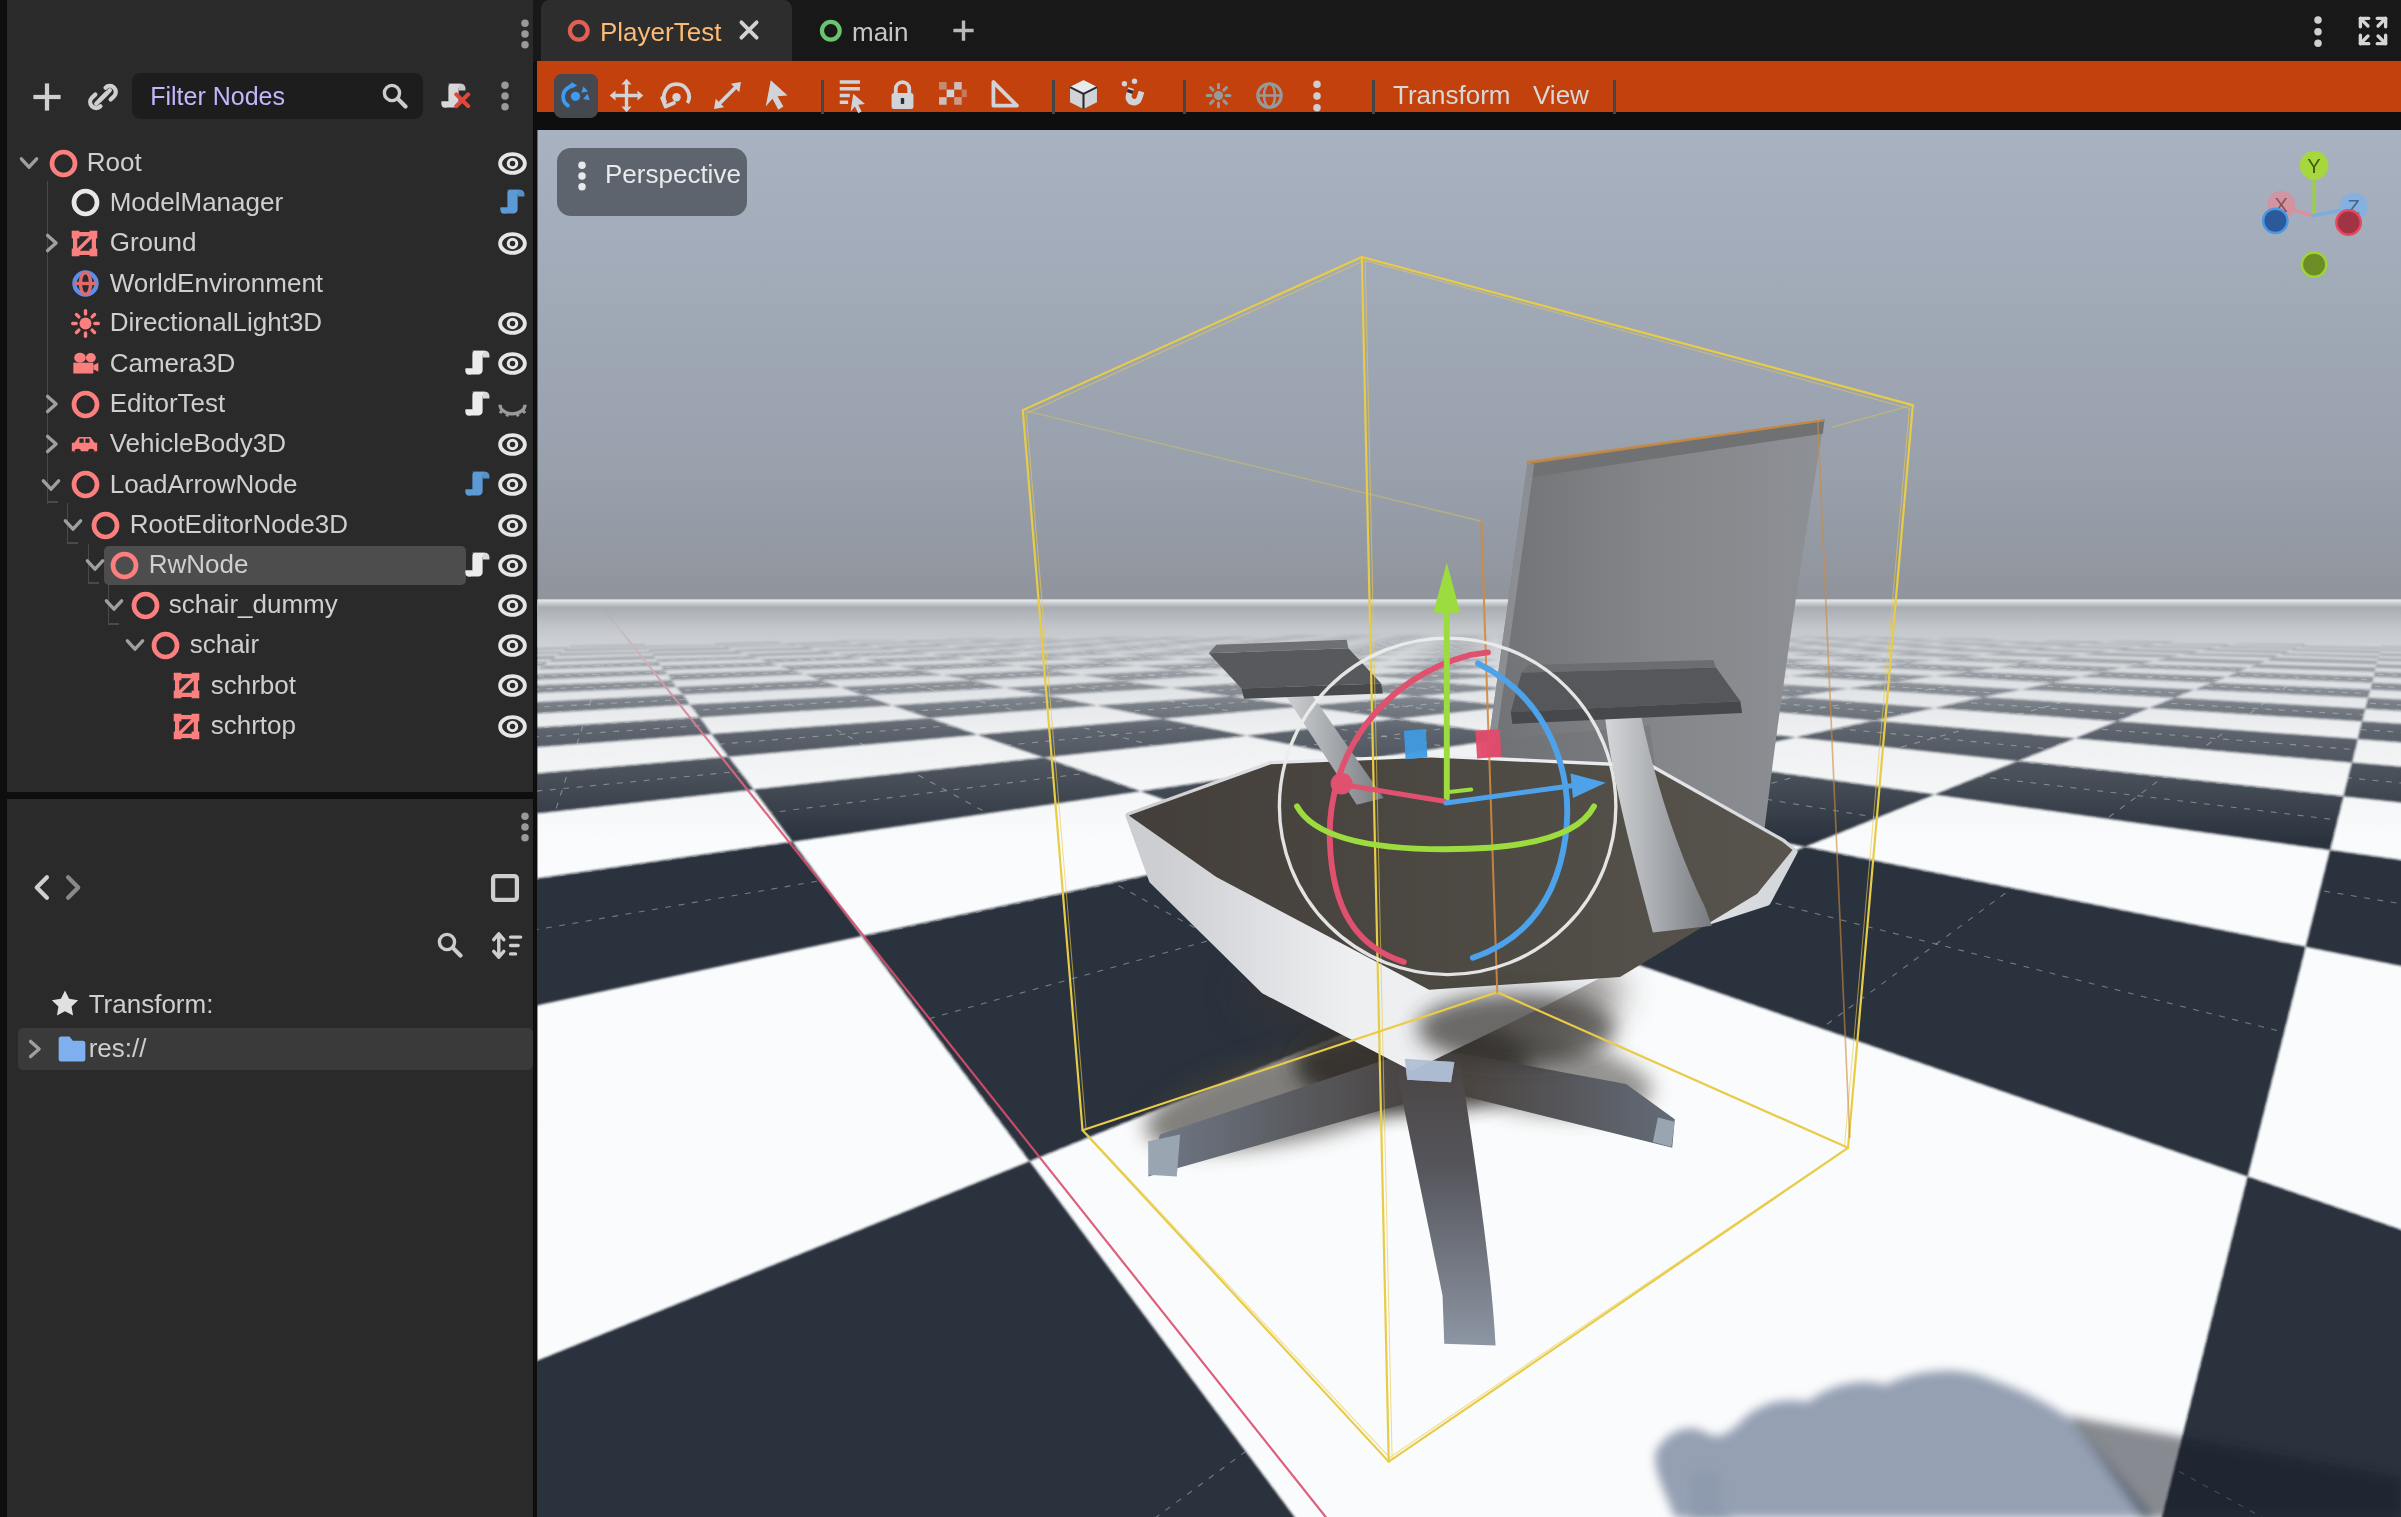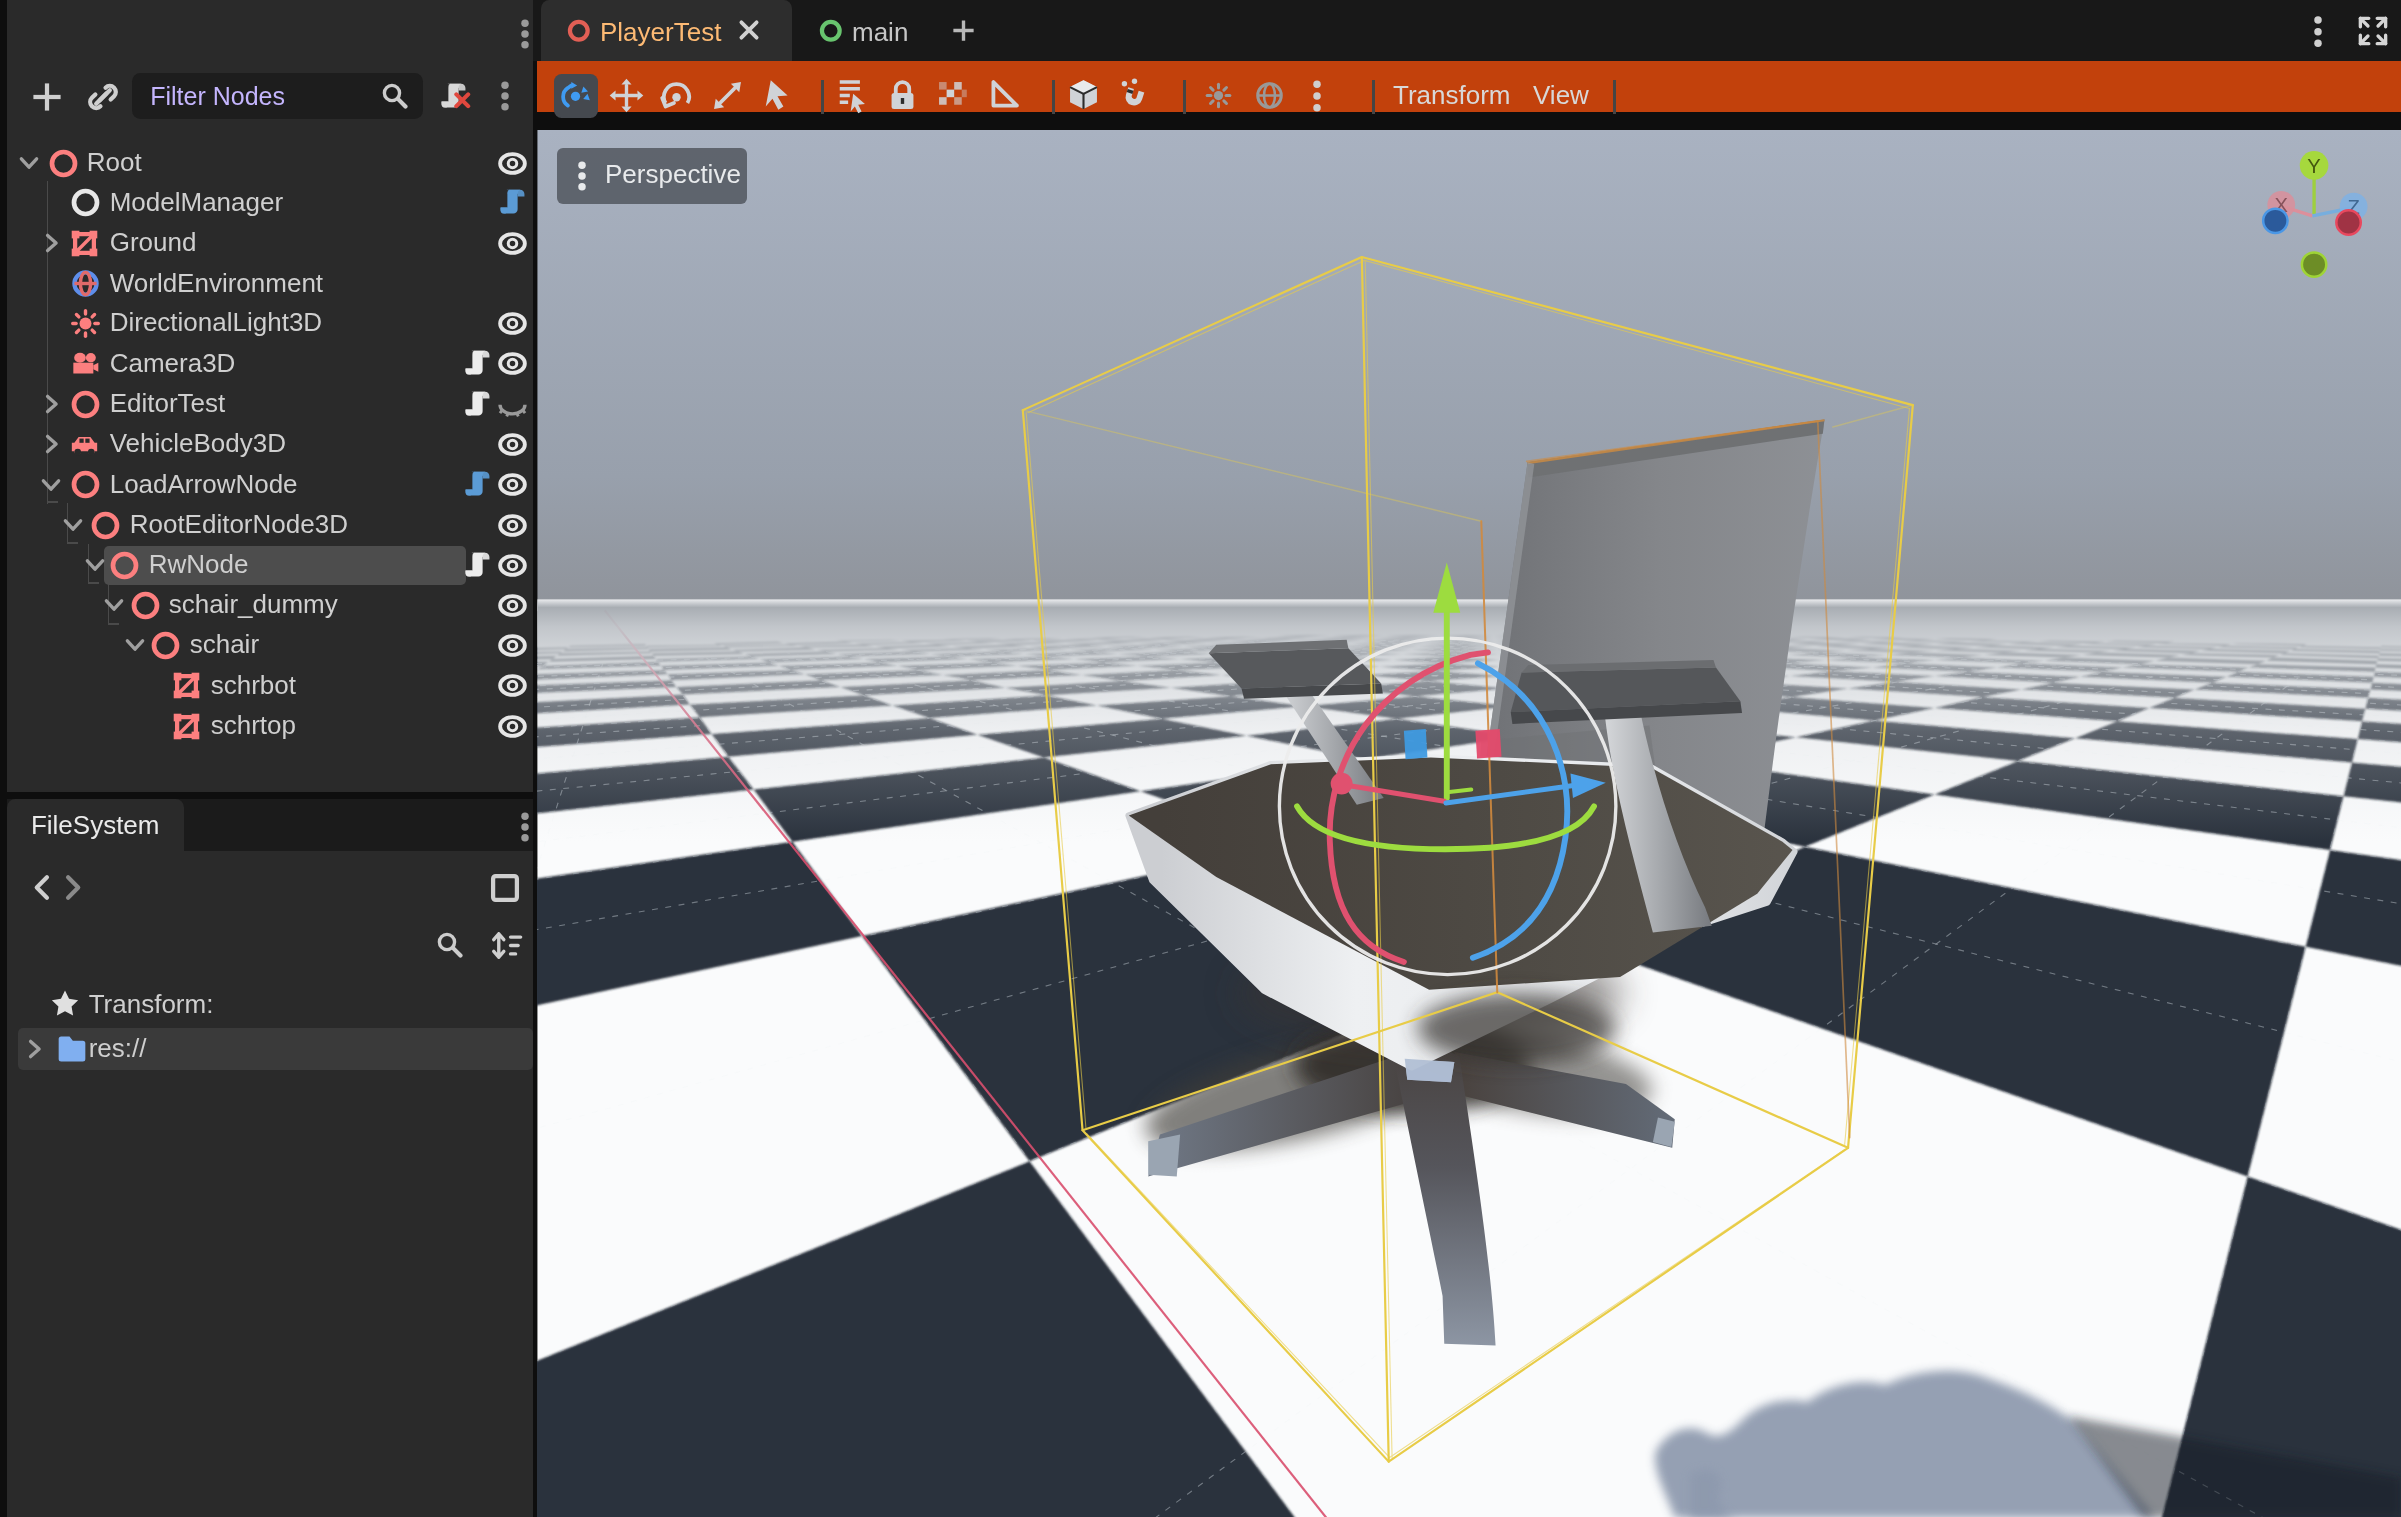--- a/index.html
+++ b/index.html
@@ -12,21 +12,21 @@
 .tab.active{background:#2a2a2a;color:#eaeaea;border-radius:8.4px 8.4px 0 0}
 .treetxt{position:absolute;color:#cfcfcf;font-size:26px;white-space:nowrap}
 .inputbox{position:absolute;background:#1d1d1d;border-radius:8.4px;color:#c4b5fd;font-size:25px}
 .ph{position:absolute;left:18.5px;top:50%;transform:translateY(-50%)}
 
 #vp-tabs{left:533px;top:0;width:1869px;height:61px;background:#181818}
 #vp-toolbar{left:537px;top:61px;width:1865px;height:51px;background:#c2410c}
 #viewport{left:537px;top:130px;width:1865px;height:1388px;overflow:hidden}
 .toolsep{position:absolute;top:18.5px;width:2.5px;height:34px;background:#454545}
 .menu{position:absolute;top:0;height:69px;line-height:69px;color:#d8d8d8;font-size:26px}
-#persp{position:absolute;left:20px;top:17.7px;width:190px;height:56px;background:rgba(86,92,100,.9);border-radius:6px;color:#e8eaec;font-size:26px}
+#persp{position:absolute;left:20px;top:17.7px;width:190px;height:68px;background:rgba(86,92,100,.9);border-radius:14px;color:#e8eaec;font-size:26px}
 </style></head>
 <body>
 <div id="root">
 
 <div id="scenedock" class="abs">
  <svg class="abs" style="left:513px;top:17px" width="10" height="34" viewBox="0 0 12 40">
         <circle cx="6" cy="7" r="4.5" fill="#9a9a9a"></circle>
         <circle cx="6" cy="20" r="4.5" fill="#9a9a9a"></circle>
         <circle cx="6" cy="33" r="4.5" fill="#9a9a9a"></circle>
       </svg>
@@ -266,23 +266,20 @@
         <line x1="8" y1="26" x2="26" y2="8" stroke="#fc7f7f" stroke-width="4"></line>
       </svg>
       <div class="treetxt" style="left:204px;top:710px">schrtop</div>
       <svg class="abs" style="left:491px;top:712px" width="29" height="29" viewBox="0 0 34 34">
         <ellipse cx="17" cy="17" rx="14.5" ry="11" fill="none" stroke="#e6e6e6" stroke-width="4.5"></ellipse>
         <circle cx="17" cy="17" r="5" fill="none" stroke="#e6e6e6" stroke-width="3.5"></circle>
       </svg>
 </div>
 
 <div id="fsdock" class="abs">
- <div class="tabbar" style="height:52px">
-  <div class="tab active" style="left:0;width:177px;height:52px;line-height:52px">FileSystem</div>
- </div>
  <svg class="abs" style="left:513px;top:11px" width="10" height="34" viewBox="0 0 12 40">
         <circle cx="6" cy="7" r="4.5" fill="#9a9a9a"></circle>
         <circle cx="6" cy="20" r="4.5" fill="#9a9a9a"></circle>
         <circle cx="6" cy="33" r="4.5" fill="#9a9a9a"></circle>
       </svg>
  <svg class="abs" style="left:23.6px;top:74px" width="22" height="29" viewBox="0 0 26 34">
         <path d="M20 5 L8 17 l12 12" fill="none" stroke="#cfcfcf" stroke-width="5" stroke-linecap="round" stroke-linejoin="round"></path>
       </svg>
  <svg class="abs" style="left:56px;top:74px" width="22" height="29" viewBox="0 0 26 34">
         <path d="M6 5 l12 12 l-12 12" fill="none" stroke="#8a8a8a" stroke-width="5" stroke-linecap="round" stroke-linejoin="round"></path>

